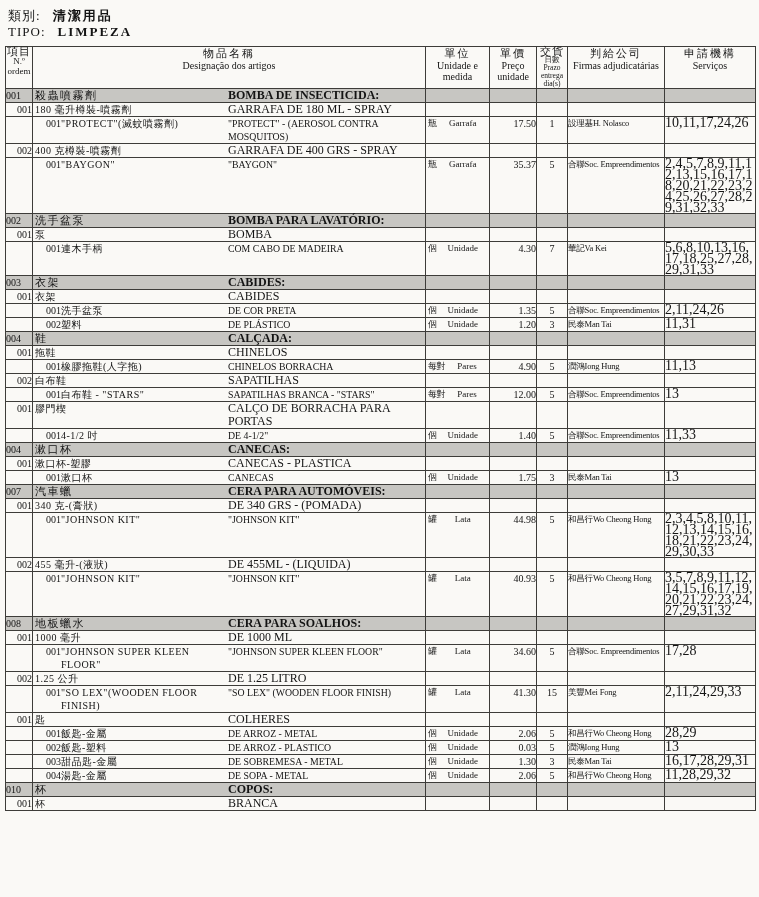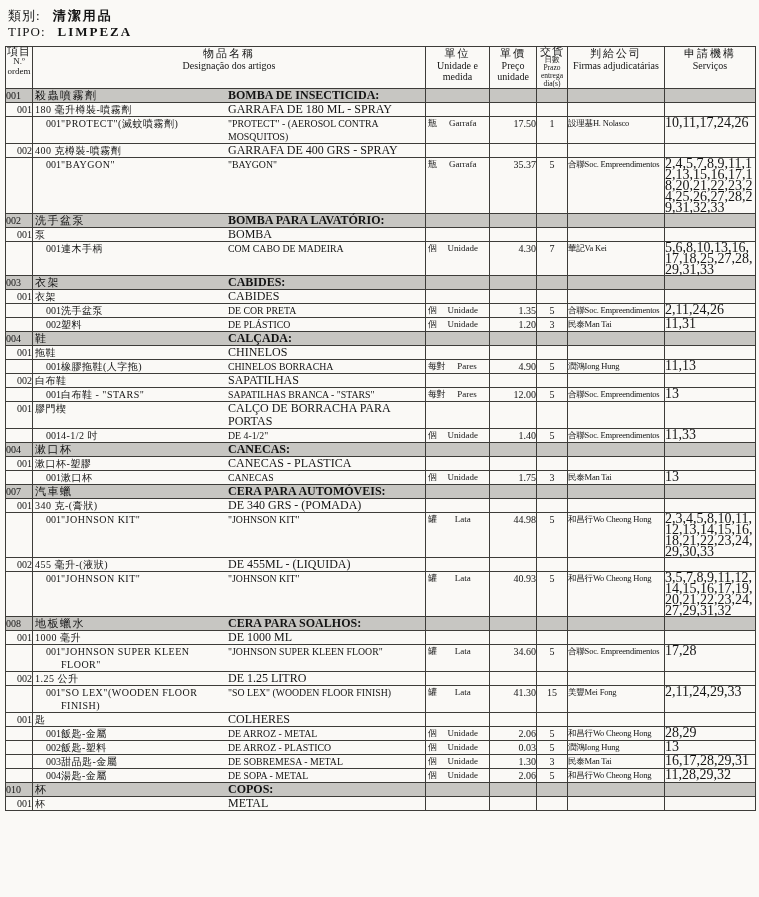--- a/index.html
+++ b/index.html
@@ -696,21 +696,21 @@
           <td class="price-cell"></td>
           <td class="days-cell"></td>
           <td class="firm-cell"></td>
           <td class="services-cell"></td>
         </tr>
         <tr class="level2">
           <td class="num-cell">001</td>
           <td class="name-td">
             <div class="name-flex">
               <span class="zh">杯</span>
-              <span class="pt">METAL</span>
+              <span class="pt">BRANCA</span>
             </div>
           </td>
           <td class="unit-cell"></td>
           <td class="price-cell"></td>
           <td class="days-cell"></td>
           <td class="firm-cell"></td>
           <td class="services-cell"></td>
         </tr>
       </tbody>
   </table>

